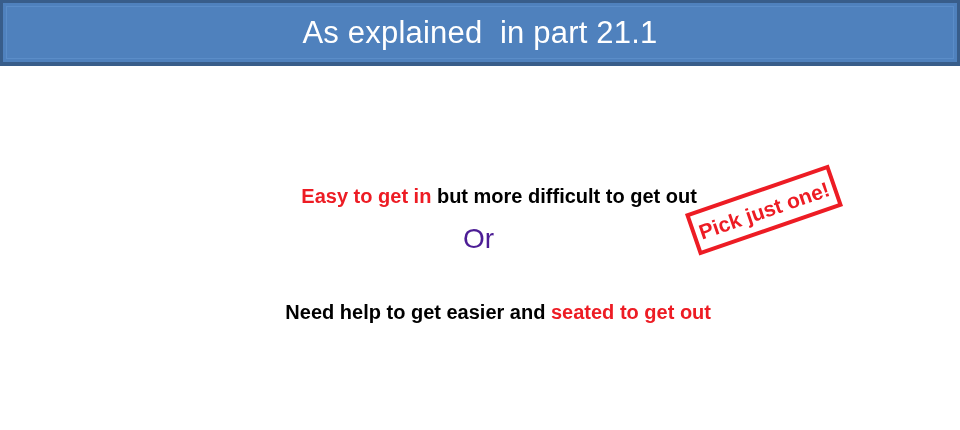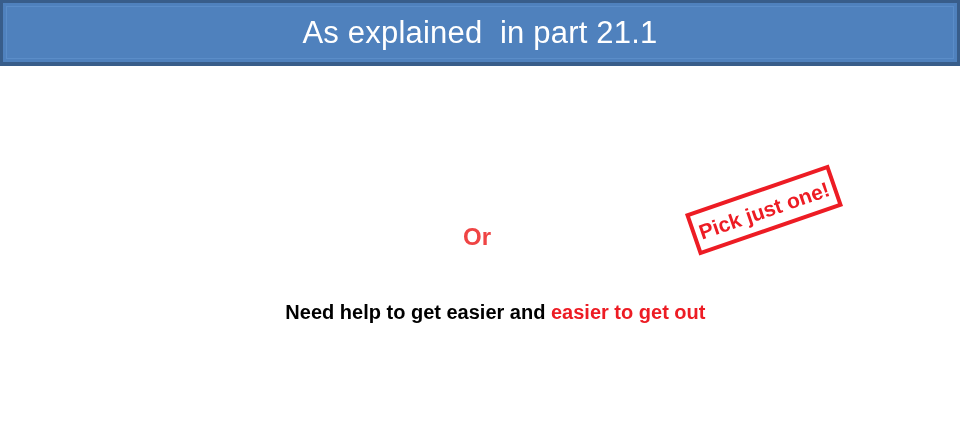--- a/index.html
+++ b/index.html
@@ -81,23 +81,23 @@
   .line-1 {
     left: 268px;
     top: 100px;
     font-size: 20px;
     font-weight: bold;
     color: #000000;
   }
   .line-2 {
     left: 463px;
     top: 159px;
-    font-size: 24px;
-    font-weight: bold;
-    color: #ef4444;
+    font-size: 28px;
+    font-weight: normal;
+    color: #4c1d95;
   }
   .line-3 {
     left: 252px;
     top: 216px;
     font-size: 20px;
     font-weight: bold;
     color: #000000;
   }
 
   .red { color: #ED1C24; }
@@ -132,25 +132,28 @@
 
 <div class="slide">
 
   <div class="title-banner">
     <div class="title-banner-inner"></div>
     <div class="title-text">As explained  in part 21.1</div>
   </div>
 
   <div class="body-area">
 
+    <div class="line line-1">
+      <span class="red">Easy to get in</span><span class="black"> but more difficult to get out</span>
+    </div>
 
     <div class="line line-2">Or</div>
 
     <div class="line line-3">
-      <span class="black">Need help to get easier and </span><span class="red">easier to get out</span>
+      <span class="black">Need help to get easier and </span><span class="red">seated to get out</span>
     </div>
 
   </div>
 
   <div class="stamp">
     <span class="stamp-text">Pick just one!</span>
   </div>
 
 </div>
 

